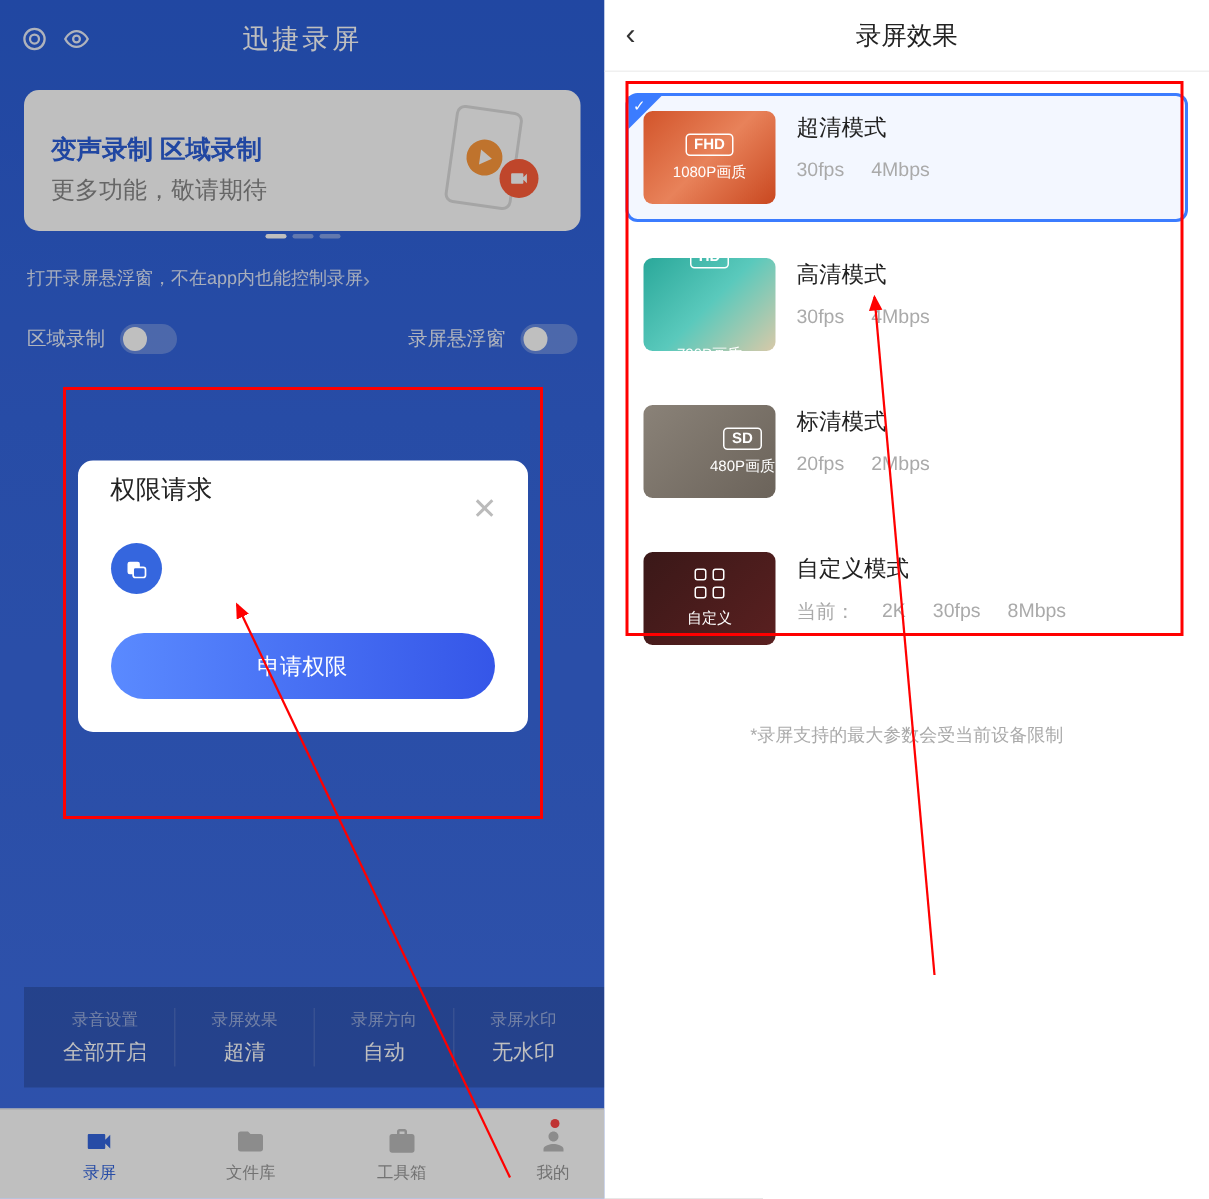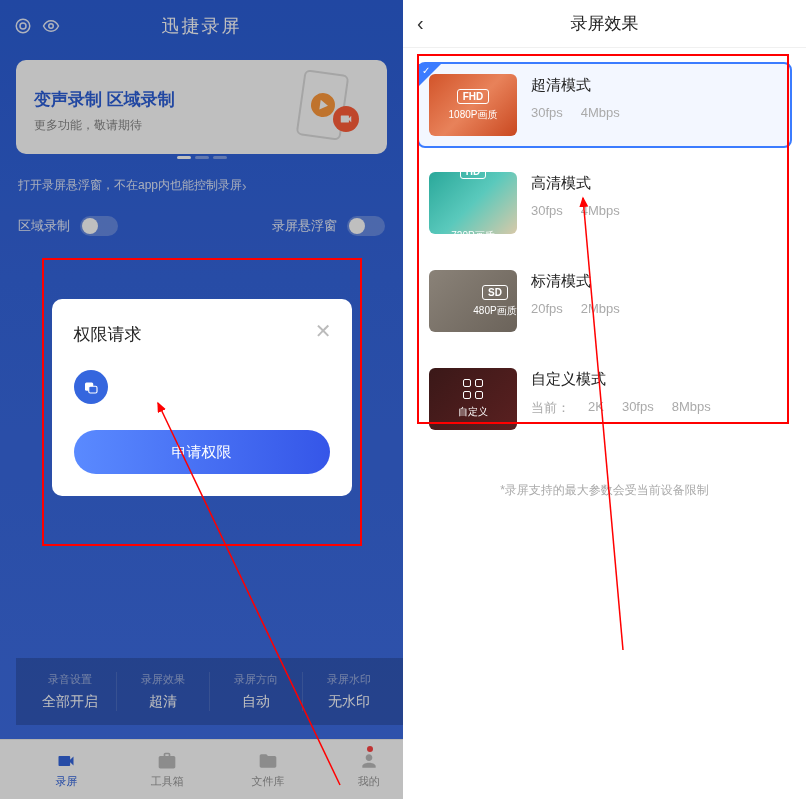--- a/index.html
+++ b/index.html
@@ -8,21 +8,21 @@
     
     .left-panel { width: 403px; height: 100%; background: linear-gradient(180deg, #2c5fd8 0%, #3566de 35%, #3f6ee5 100%); position: relative; overflow: hidden; }
     
     .left-header { display: flex; align-items: center; justify-content: center; padding: 14px 0; position: relative; }
     .left-header-title { color: #fff; font-size: 18px; font-weight: 500; letter-spacing: 2px; }
     .left-header-icons { position: absolute; left: 14px; display: flex; gap: 10px; }
     .header-icon { width: 18px; height: 18px; opacity: 0.9; }
     
     .banner { margin: 8px 16px; background: #fff; border-radius: 10px; padding: 28px 18px; position: relative; height: 94px; overflow: hidden; }
     .banner-title { font-size: 17px; font-weight: 600; color: #2c5fd8; }
-    .banner-sub { font-size: 12px; color: #888; margin-top: 6px; }
+    .banner-sub { font-size: 16px; color: #888; margin-top: 6px; }
     .banner-img { position: absolute; right: 14px; top: 10px; width: 90px; height: 70px; }
     .phone-mock { width: 45px; height: 66px; background: #fff; border: 2px solid #ddd; border-radius: 6px; position: absolute; right: 28px; top: 2px; display:flex; align-items:center; justify-content:center; transform: rotate(8deg); }
     .play-circle { width: 24px; height: 24px; background: #ff9a3c; border-radius: 50%; display:flex; align-items:center; justify-content:center; }
     .play-tri { width:0; height:0; border-left: 8px solid #fff; border-top: 5px solid transparent; border-bottom: 5px solid transparent; margin-left:2px; }
     .banner-badge { width: 26px; height: 26px; background:#ff5e3a; border-radius:50%; position:absolute; right:14px; bottom:8px; display:flex; align-items:center; justify-content:center; }
     .banner-dots { display:flex; justify-content:center; gap:4px; margin-top: -6px; }
     .dot { width:14px; height:3px; border-radius:2px; background:rgba(255,255,255,0.4); }
     .dot.active { background:#fff; }
     
     .tip-row { display:flex; align-items:center; justify-content:flex-start; padding: 18px 18px 6px; }
@@ -46,21 +46,21 @@
     .nav-label { font-size: 11px; color: #999; }
     .nav-item.active .nav-label { color: #3566de; }
     .nav-dot { width:6px; height:6px; background:#ff4444; border-radius:50%; position:absolute; top:6px; right:30px; }
     
     
     .red-box-left { position:absolute; top: 258px; left: 42px; width: 320px; height: 288px; border: 2px solid #f00; pointer-events:none; z-index:50; }
     .arrow1 { position:absolute; z-index:51; pointer-events:none; }
     
     
     .modal-backdrop { position:absolute; inset:0; background: rgba(0,0,0,0.25); display:flex; align-items:center; justify-content:center; z-index:40; }
-    .modal { width: 300px; background:#fff; border-radius: 10px; padding: 24px 22px 22px; position:relative; top: -2px; }
+    .modal { width: 300px; background:#fff; border-radius: 10px; padding: 8px 22px 22px; position:relative; top: -2px; }
     .modal-title { font-size: 17px; font-weight: 500; color:#222; margin-bottom: 22px; }
     .modal-close { position:absolute; top: 20px; right: 20px; color:#bbb; font-size: 20px; }
     .perm-row { display:flex; gap:14px; margin-bottom: 26px; }
     .perm-icon { width:34px; height:34px; background:#3566de; border-radius:50%; flex-shrink:0; display:flex; align-items:center; justify-content:center; margin-top:2px; }
     .perm-title { font-size: 15px; color:#222; margin-bottom: 6px; }
     .perm-desc { font-size: 12px; color:#999; line-height: 1.5; }
     .modal-btn { width:100%; height: 44px; background: linear-gradient(90deg, #5a8aff 0%, #3556e8 100%); color:#fff; border:none; border-radius: 22px; font-size: 15px; }
     
     
     .right-panel { width: 403px; height: 100%; background:#fff; position:relative; }
@@ -184,29 +184,29 @@
 
   <div class="bottom-nav">
     <div class="nav-item active">
       <svg class="nav-icon" viewBox="0 0 24 24" fill="#3566de">
           <path d="M17 10.5V7c0-.55-.45-1-1-1H4c-.55 0-1 .45-1 1v10c0 .55.45 1 1 1h12c.55 0 1-.45 1-1v-3.5l4 4v-11l-4 4z"></path>
         </svg>
       <span class="nav-label">录屏</span>
     </div>
     <div class="nav-item">
       <svg class="nav-icon" viewBox="0 0 24 24" fill="#bbb">
-          <path d="M20 6h-4V4c0-1.1-.9-2-2-2h-4c-1.1 0-2 .9-2 2v2H4c-1.1 0-2 .9-2 2v11c0 1.1.9 2 2 2h16c1.1 0 2-.9 2-2V8c0-1.1-.9-2-2-2zM10 4h4v2h-4V4z"></path>
-        </svg>
-      <span class="nav-label">工具箱</span>
+          <path d="M10 4H4c-1.1 0-2 .9-2 2v12c0 1.1.9 2 2 2h16c1.1 0 2-.9 2-2V8c0-1.1-.9-2-2-2h-8l-2-2z"></path>
+        </svg>
+      <span class="nav-label">文件库</span>
     </div>
     <div class="nav-item">
       <svg class="nav-icon" viewBox="0 0 24 24" fill="#bbb">
-          <path d="M10 4H4c-1.1 0-2 .9-2 2v12c0 1.1.9 2 2 2h16c1.1 0 2-.9 2-2V8c0-1.1-.9-2-2-2h-8l-2-2z"></path>
-        </svg>
-      <span class="nav-label">文件库</span>
+          <path d="M20 6h-4V4c0-1.1-.9-2-2-2h-4c-1.1 0-2 .9-2 2v2H4c-1.1 0-2 .9-2 2v11c0 1.1.9 2 2 2h16c1.1 0 2-.9 2-2V8c0-1.1-.9-2-2-2zM10 4h4v2h-4V4z"></path>
+        </svg>
+      <span class="nav-label">工具箱</span>
     </div>
     <div class="nav-item">
       <svg class="nav-icon" viewBox="0 0 24 24" fill="#bbb">
           <path d="M12 12c2.21 0 4-1.79 4-4s-1.79-4-4-4-4 1.79-4 4 1.79 4 4 4zm0 2c-2.67 0-8 1.34-8 4v2h16v-2c0-2.66-5.33-4-8-4z"></path>
         </svg>
       <span class="nav-label">我的</span>
       <div class="nav-dot"></div>
     </div>
   </div>
 

